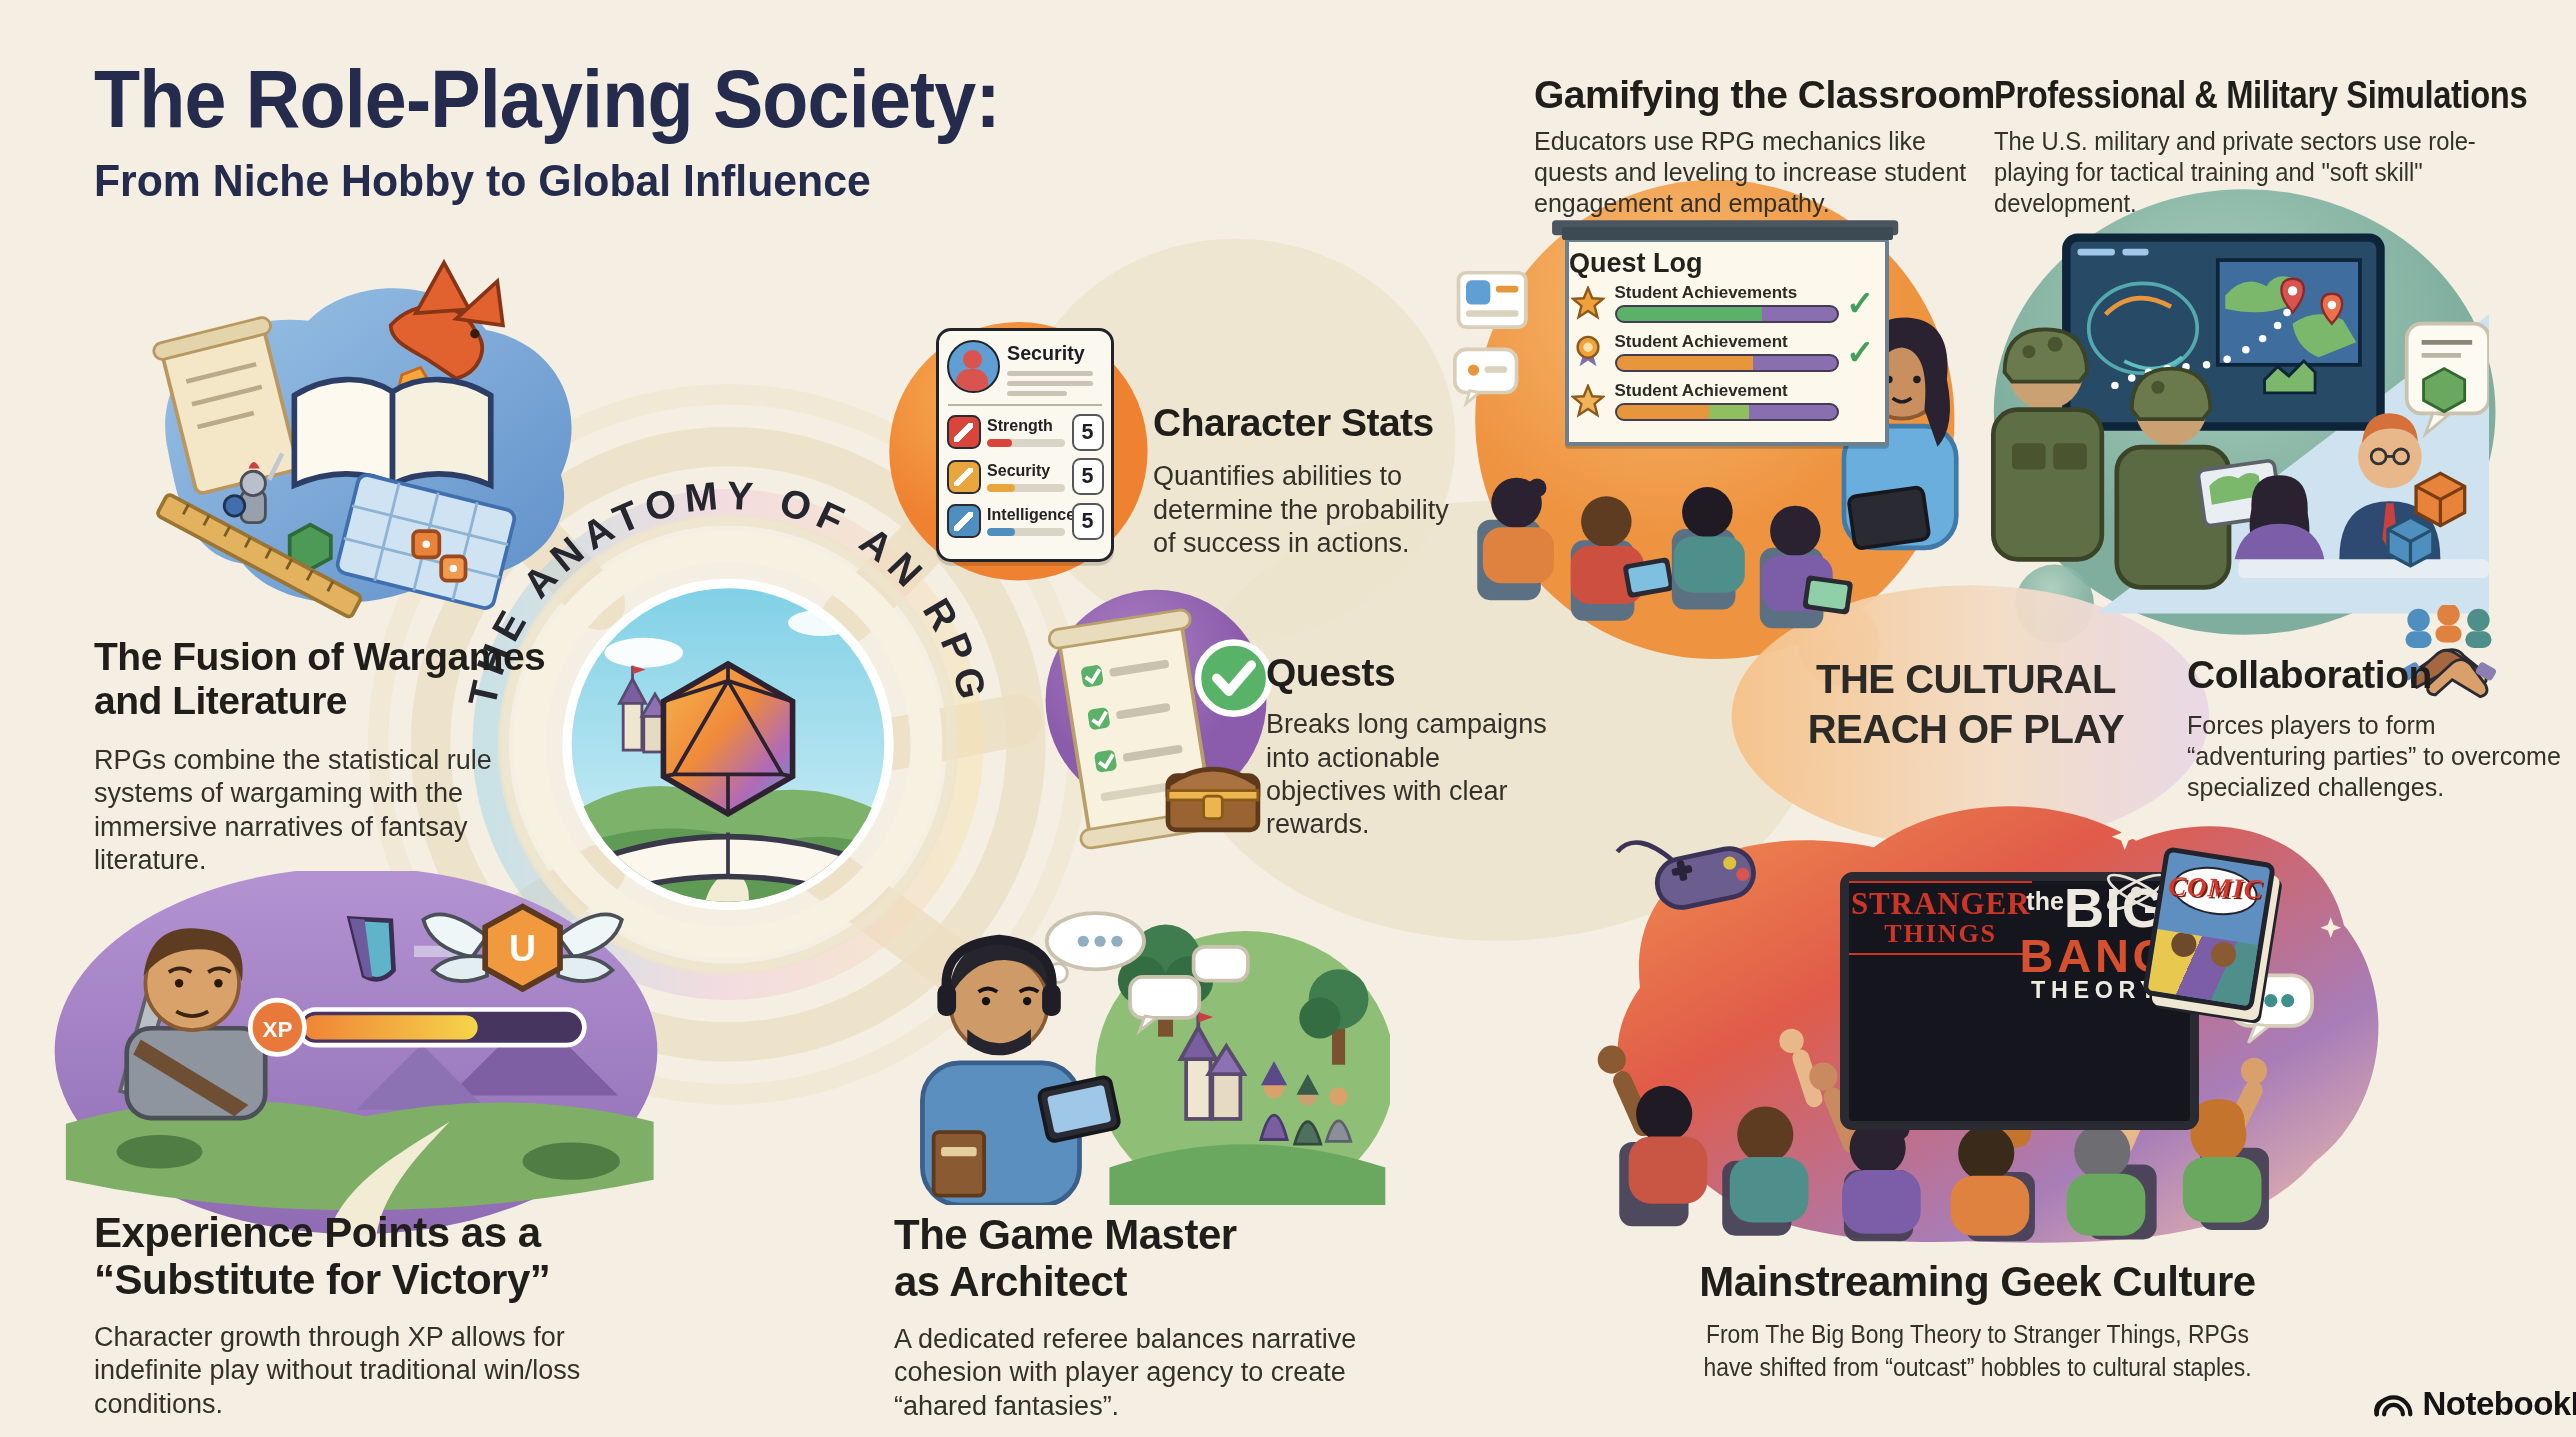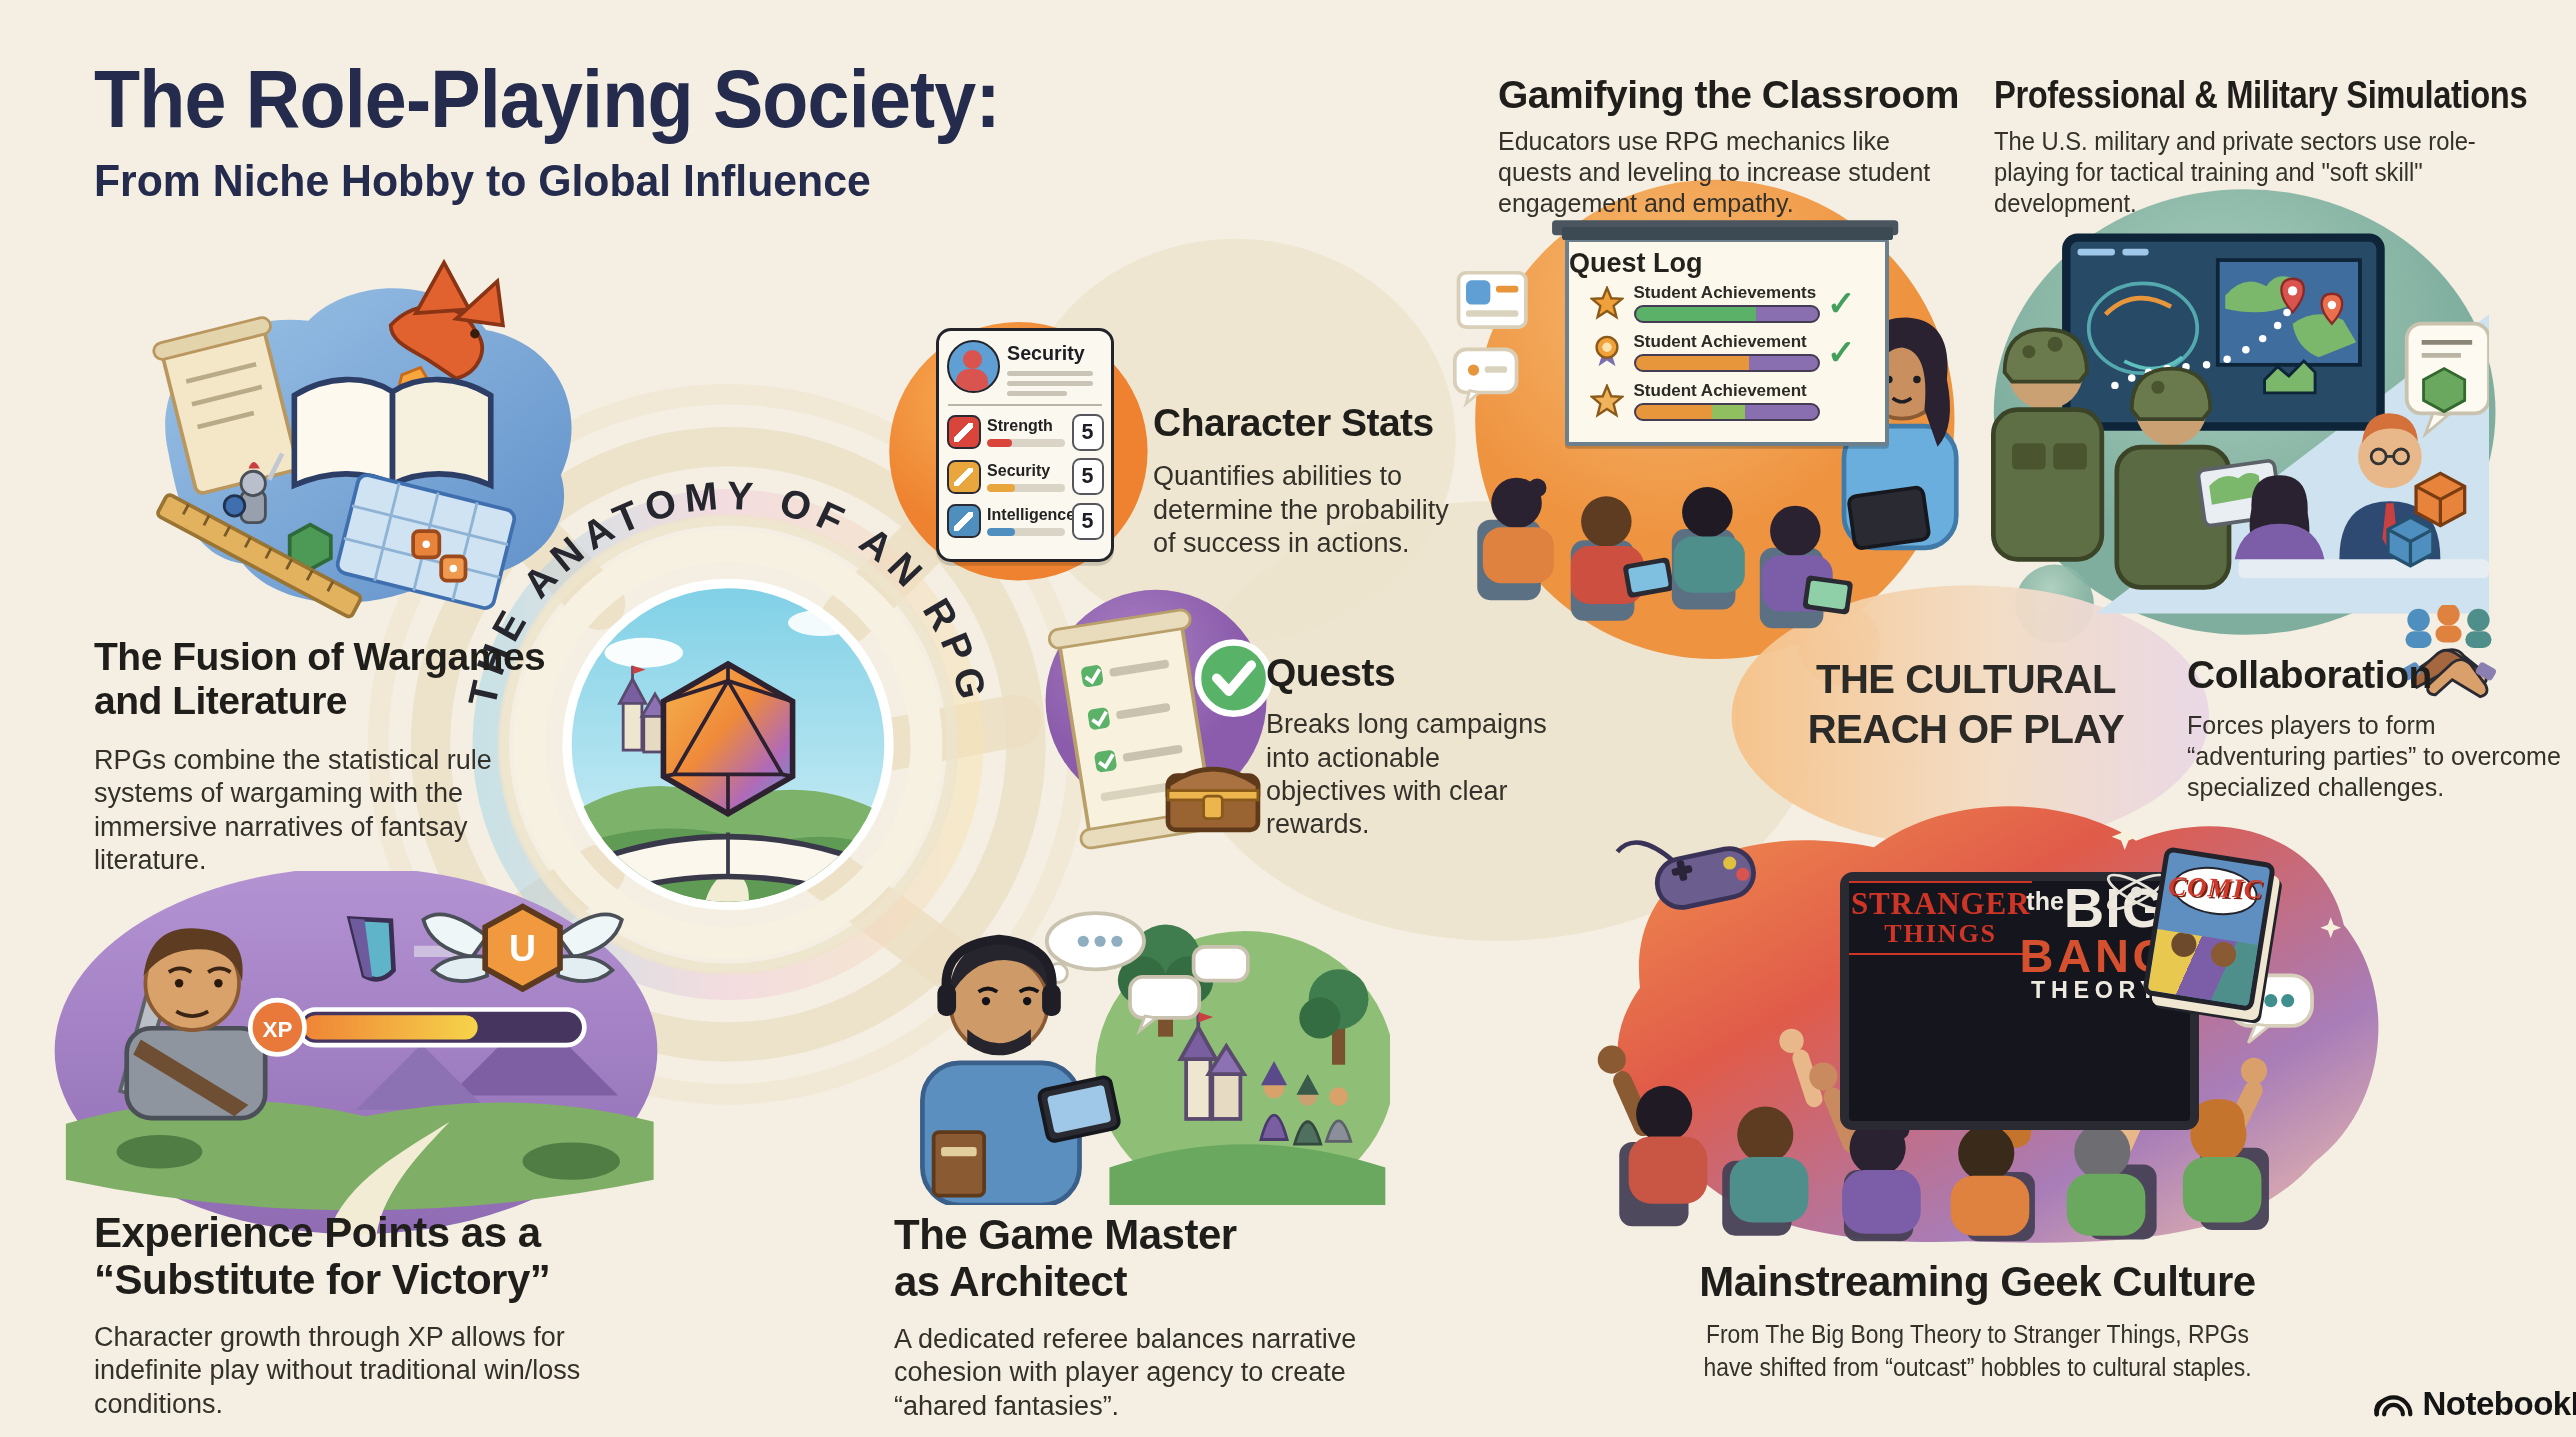--- a/index.html
+++ b/index.html
@@ -38,21 +38,21 @@
   .strack{height:8.4px;background:#d9d4c6;border-radius:4.7px;margin-top:3.7px;overflow:hidden}
   .sfill{height:100%;border-radius:4.7px}
   .sval{width:32px;height:37px;border:2.8px solid #55565e;border-radius:8.4px;background:#fff;
     display:flex;align-items:center;justify-content:center;font-size:21.5px;font-weight:800;color:#1d1d24;flex:0 0 auto;box-sizing:border-box}
 
   
   .board{left:1565px;top:238px;width:324px;height:208px;background:#fcf8ec;border:4.7px solid #6b7f8c;
     border-radius:3.7px;box-sizing:border-box;z-index:4;box-shadow:0 2.8px 0 rgba(0,0,0,.2)}
   .board::before{content:"";position:absolute;left:-7.5px;right:-7.5px;top:-15px;height:13px;background:#3c4a54;border-radius:2.8px}
   .board-title{font-size:27px;font-weight:800;color:#23221d;margin-top:5.6px}
-  .brow{display:grid;grid-template-columns:36px 1fr 37px;align-items:center;gap:7.5px;padding:0 21px;height:49px}
+  .brow{display:grid;grid-template-columns:36px 1fr 37px;align-items:center;gap:7.5px;padding:0 2px;height:49px}
   .blabel{font-size:17px;font-weight:700;color:#2b2a25;white-space:nowrap}
   .bbar{height:14px;border:2.8px solid #433c52;border-radius:9.4px;margin-top:2.8px}
   .bcheck{font-size:34px;font-weight:800;color:#43a05c;line-height:1}
   .hidden-check{visibility:hidden}
 
   
   .tvframe{left:1840px;top:872px;width:359px;height:258px;background:#15151d;border:9.4px solid #2a2a33;
     border-radius:13px;box-sizing:border-box;z-index:4;display:flex;align-items:flex-start}
   .stlogo{width:45%;text-align:center;font-family:"Liberation Serif",serif;color:#cf3526;font-weight:700}
   .stbox{display:inline-block;border-top:2.8px solid #cf3526;border-bottom:2.8px solid #cf3526;padding:4.7px 1.9px}
@@ -507,21 +507,21 @@
 </svg>
 
 <div class="abs" style="left:894px;top:1211px;z-index:3">
   <div class="h2" style="font-size:42px">
     <div>The Game Master</div>
       <div>as Architect</div>
   </div>
   <div class="bodytext" style="width:543px;margin-top:17px">A dedicated referee balances narrative cohesion with player agency to create “ahared fantasies”.</div>
 </div>
 
-<div class="abs" style="left:1498px;top:73px;z-index:3">
+<div class="abs" style="left:1534px;top:73px;z-index:3">
   <div class="h2 nowrap">Gamifying the Classroom</div>
   <div class="bodytext" style="width:440px;margin-top:9.4px;font-size:25px">Educators use RPG mechanics like quests and leveling to increase student engagement and empathy.</div>
 </div>
 
 <svg class="abs" style="left:1451px;top:211px;z-index:3" width="524" height="421" viewBox="0 0 560 450">
   <rect x="108" y="10" width="370" height="16" rx="4" fill="#4a5560"></rect>
   <g>
     <rect x="8" y="66" width="72" height="58" rx="8" fill="#ffffff" stroke="#d9cfb8" stroke-width="4"></rect>
     <rect x="16" y="74" width="26" height="26" rx="6" fill="#5f9fd4"></rect>
     <rect x="48" y="80" width="24" height="7" rx="3" fill="#e8963c"></rect>

